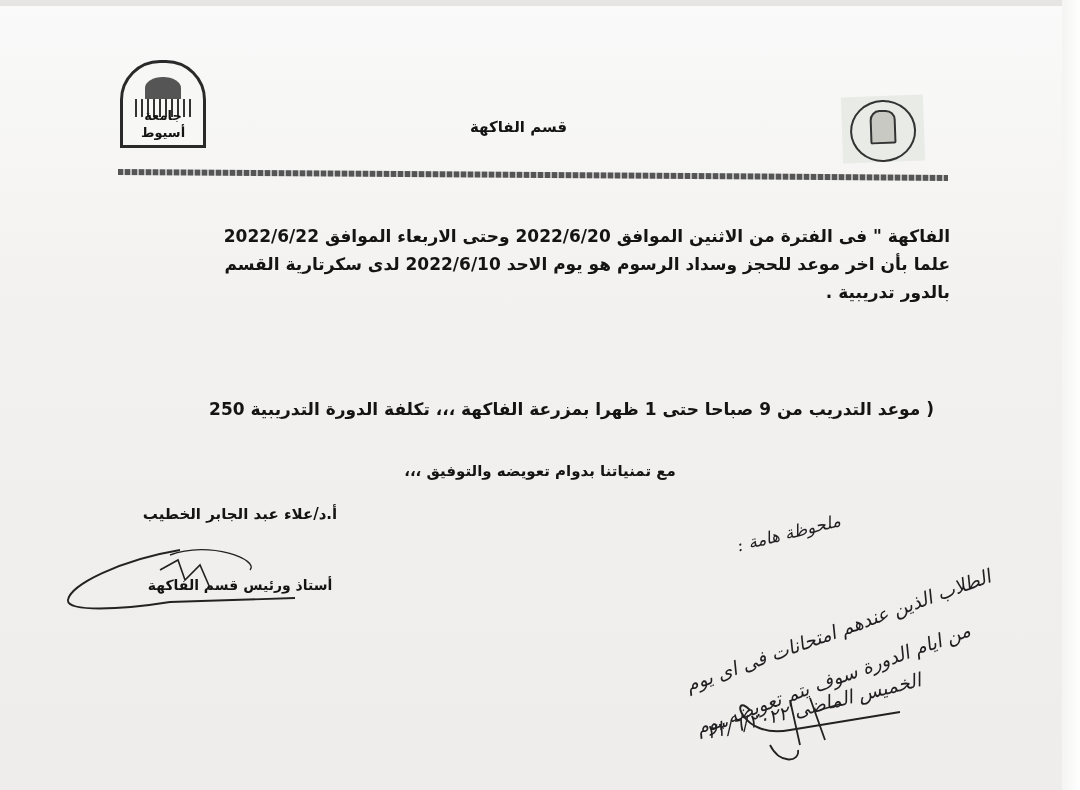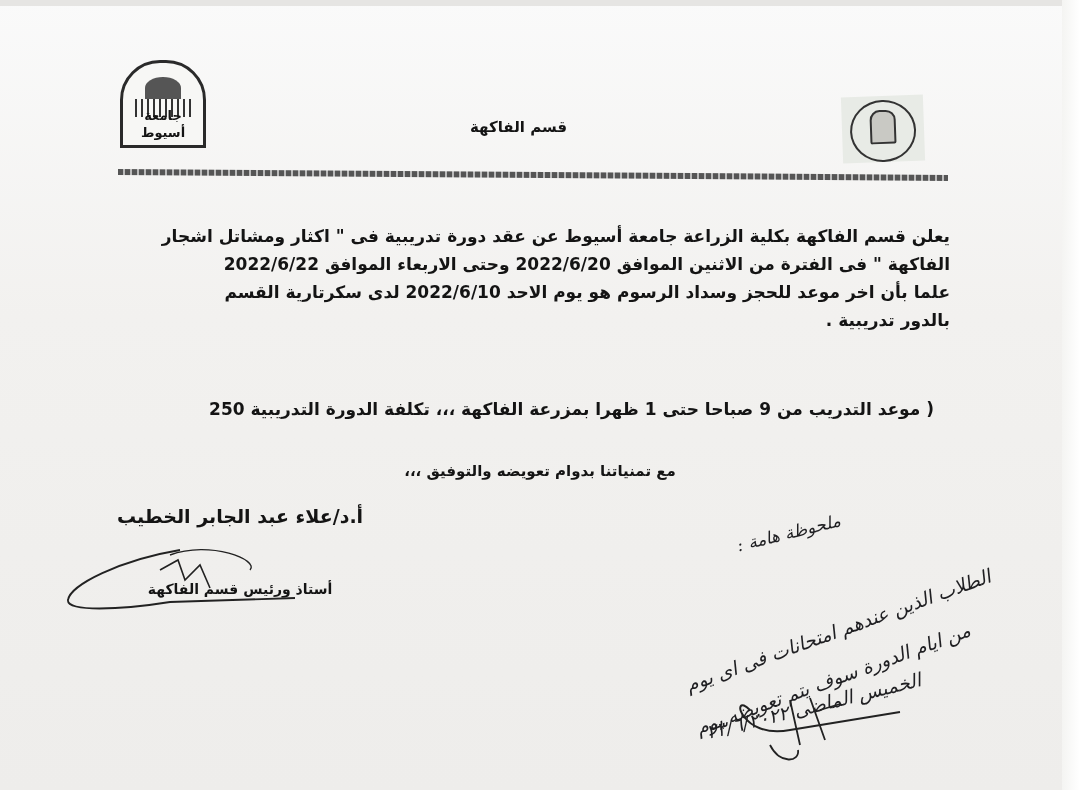--- a/index.html
+++ b/index.html
@@ -52,21 +52,21 @@
       direction: rtl; text-align:right;
       font-size: 17px; font-weight: bold; line-height: 30px;
     }
     .note p { margin:16px; }
     .closing {
       position:absolute; left:360px; top:462px; width:360px;
       direction: rtl; text-align:center; font-size:15px; font-weight:bold;
     }
     .sig-block { position:absolute; left:110px; top:505px; width:260px; direction:rtl; text-align:center; }
     .sig-role { font-size:14px; font-weight:bold; margin-bottom:12px; padding-left:20px; }
-    .sig-name { font-size:19px; font-weight:bold; }
+    .sig-name { font-size:15px; font-weight:bold; }
     .sig-title { font-size:14px; font-weight:bold; margin-top:54px; }
     .signature-scribble { position:absolute; left:60px; top:540px; width:240px; height:80px; }
     .handwritten {
       position:absolute; left:570px; top:500px; width:440px; height:270px;
     }
     .handwritten .line {
       position:absolute; direction:rtl; white-space:nowrap;
       font-family: "DejaVu Serif", serif; font-style: italic;
       font-size: 19px; color:#1f1f22; transform-origin: right center;
     }
@@ -87,21 +87,20 @@
   <div class="dept-title">قسم الفاكهة</div>
 
   <div class="logo-right">
     <div class="ring"></div>
     <div class="inner"></div>
   </div>
 
   <div class="divider"></div>
 
   <div class="body-text">
-    <p>يعلن قسم الفاكهة بكلية الزراعة جامعة أسيوط عن عقد دورة تدريبية فى " اكثار ومشاتل اشجار</p>
     <p>الفاكهة " فى الفترة من الاثنين الموافق 2022/6/20 وحتى الاربعاء الموافق 2022/6/22</p>
     <p>علما بأن اخر موعد للحجز وسداد الرسوم هو يوم الاحد 2022/6/10 لدى سكرتارية القسم</p>
     <p>بالدور تدريبية .</p>
   </div>
 
   <div class="note">
     <p>( موعد التدريب من 9 صباحا حتى 1 ظهرا بمزرعة الفاكهة ،،، تكلفة الدورة التدريبية 250</p>
   </div>
 
   <div class="closing">مع تمنياتنا بدوام تعويضه والتوفيق ،،،</div>

